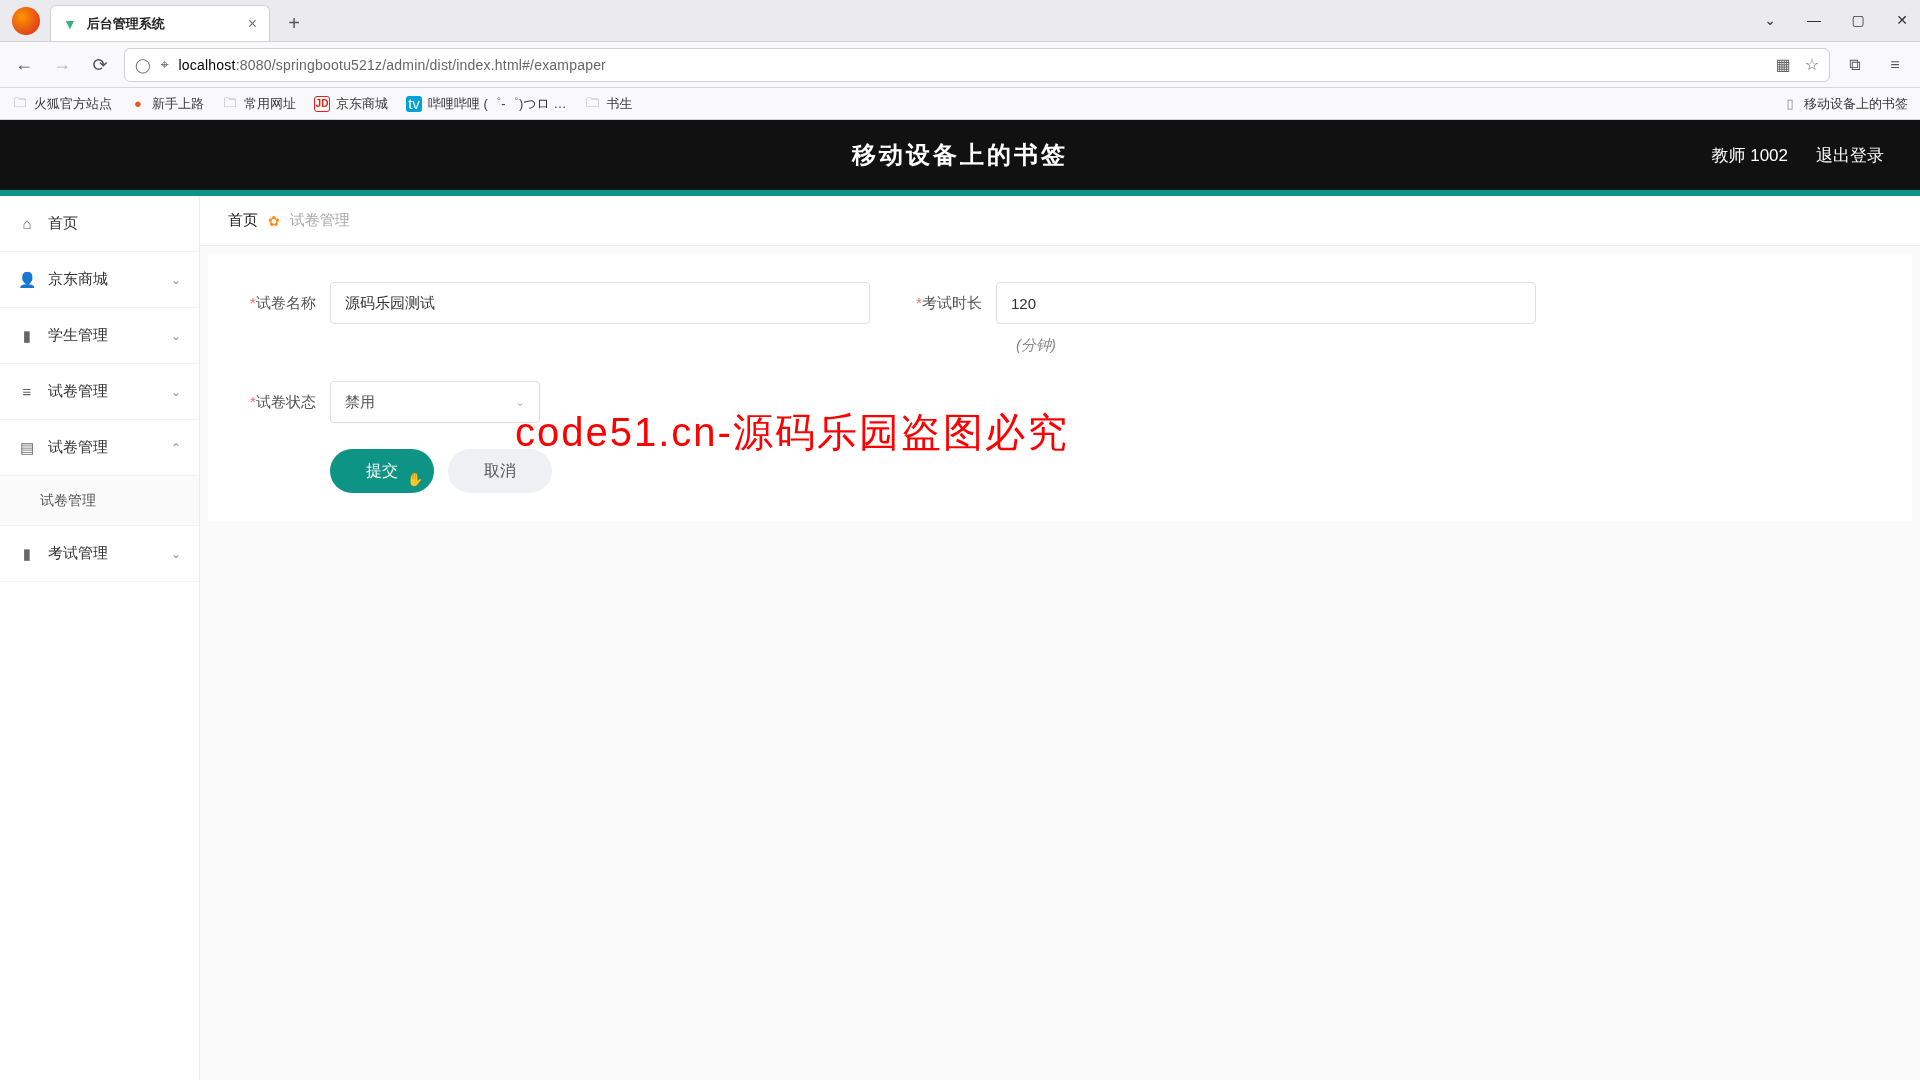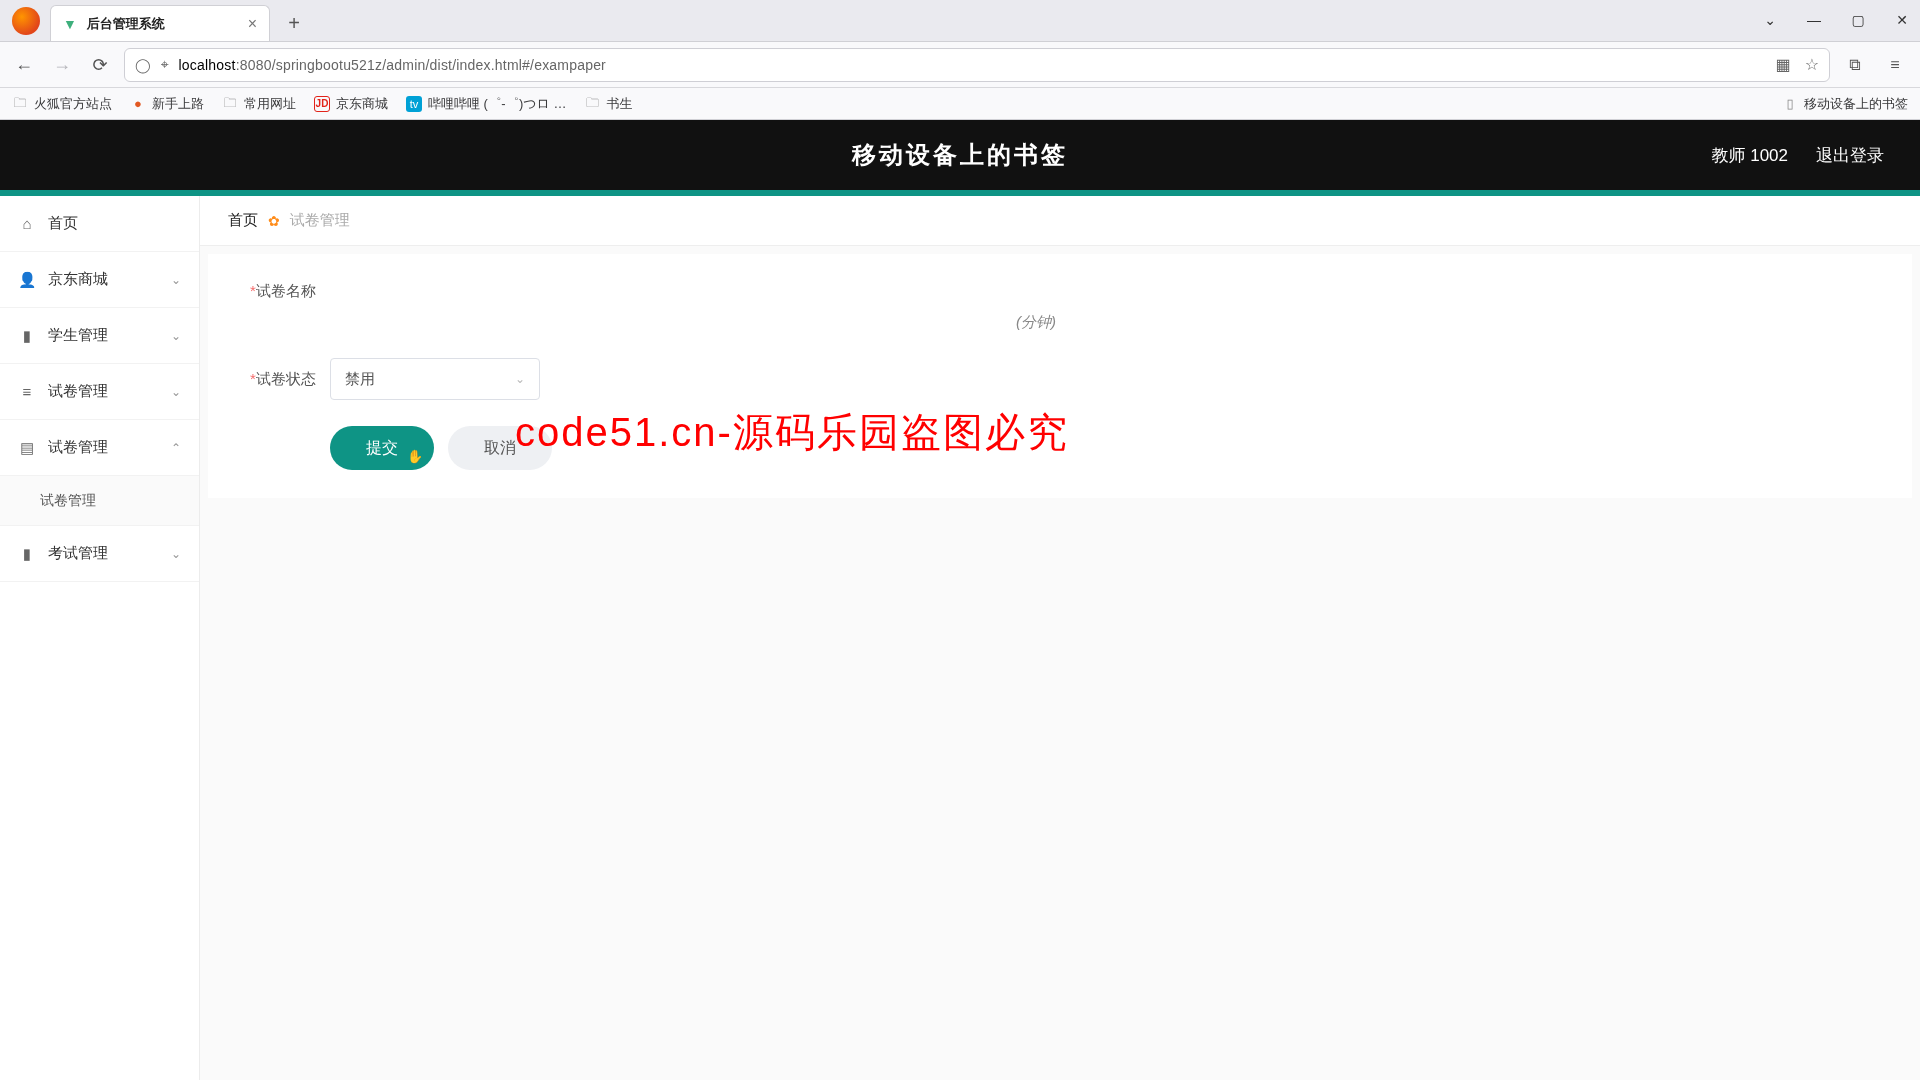--- a/index.html
+++ b/index.html
@@ -32,21 +32,21 @@
   .addrwrap .url .rest { color: #666; }
   .addr-right { margin-left:auto; display:flex; gap:14px; color:#666; font-size:16px; align-items:center;}
   .ext-btn { width: 30px; height: 30px; display: flex; align-items: center; justify-content: center; color: #555; font-size: 16px; cursor:pointer;}
 
   .bookbar { height: 32px; display: flex; align-items: center; padding: 0 12px; gap: 18px; background: #f9f9fb; border-bottom: 1px solid #d0d0d5; font-size: 13px; color: #3a3a3c; }
   .bk { display: flex; align-items: center; gap: 6px; cursor: pointer; }
   .bk .ico { width: 16px; height: 16px; display: inline-flex; align-items: center; justify-content: center; font-size: 13px; }
   .bk .ico.folder { color: #888; }
   .bk .ico.ff { color: #e25822; }
   .bk .ico.jd { color: #e2231a; font-weight: bold; font-size:10px; border:1px solid #e2231a; border-radius:3px; padding:0 1px;}
-  .bk .ico.bili { background:#00a1d6; color:#fff; font-size:11px; border-radius:3px; padding:0 2px;}
+  .bk .ico.bili { background:#00a1d6; color:#fff; font-size:15px; border-radius:3px; padding:0 2px;}
   .bookbar .right { margin-left: auto; display:flex; align-items:center; gap:6px;}
 
   
   .app-header { height: 70px; background: #111; color: #fff; display: flex; align-items: center; position: relative; z-index: 20; }
   .app-title { position:absolute; left:50%; transform:translateX(-50%); font-size: 24px; font-weight: 600; letter-spacing: 3px; }
   .app-right { margin-left: auto; display: flex; gap: 28px; padding-right: 36px; font-size: 17px; }
   .app-right span { cursor: pointer; }
   .app-accent { height: 6px; background: #0e9485; }
 
   
@@ -272,20 +272,25 @@
     <div class="crumb">
       <span class="home">首页</span>
       <span class="sep">✿</span>
       <span class="cur">试卷管理</span>
     </div>
 
     <div class="form-card">
       <div class="row">
         <div class="field">
           <div class="label req">试卷名称</div>
+          <input class="input wide" value="源码乐园测试" style="">
+        </div>
+        <div class="field">
+          <div class="label req">考试时长</div>
+          <input class="input med" value="120" style="">
         </div>
       </div>
       <div class="row" style="margin-top:-14px;">
         <div style="width:626px"></div>
         <div class="field">
           <div style="width:86px"></div>
           <div class="hint">(分钟)</div>
         </div>
       </div>
       <div class="row" style="margin-top:18px;">

